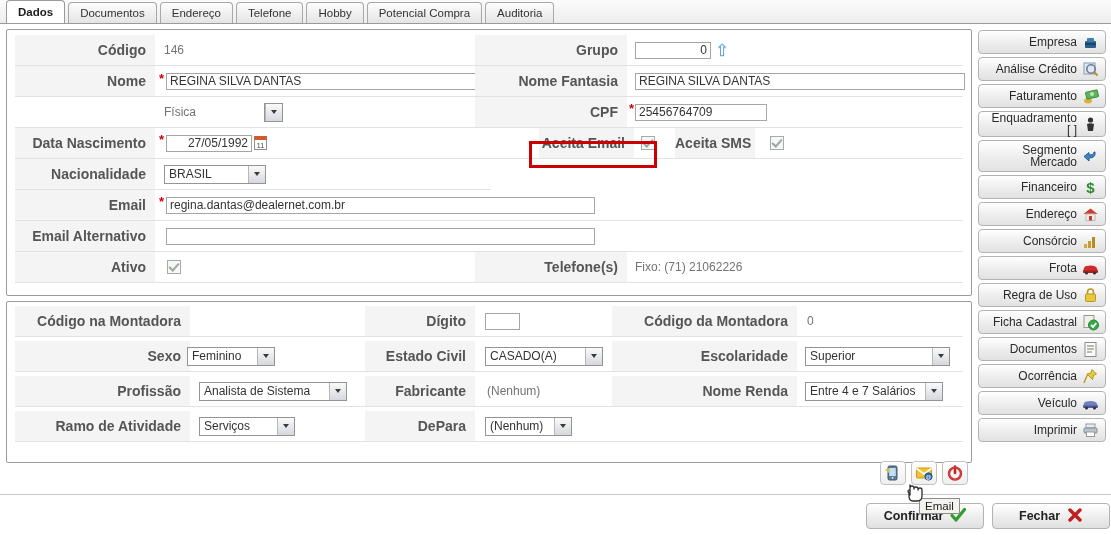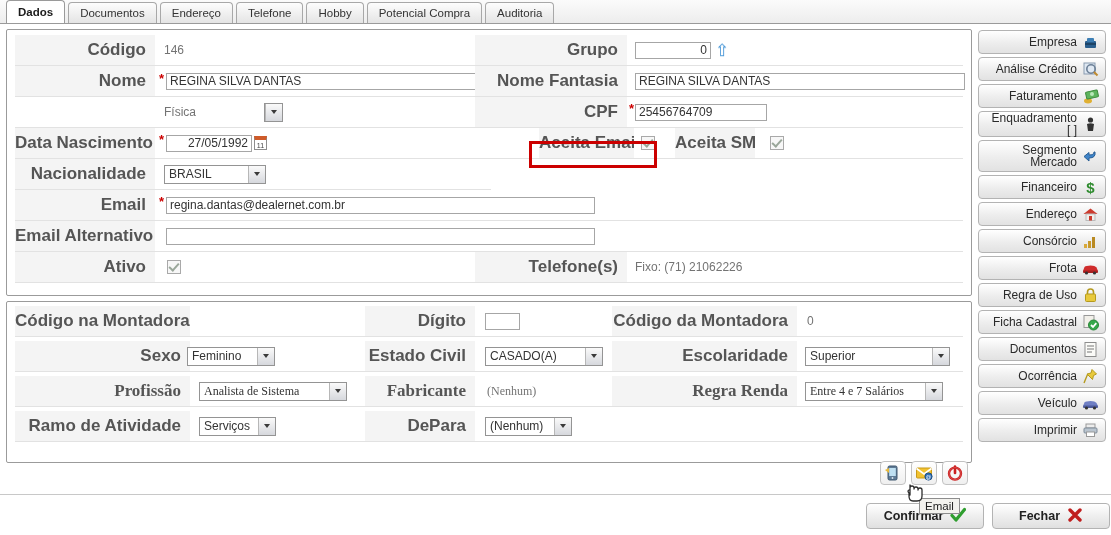--- a/index.html
+++ b/index.html
@@ -48,21 +48,21 @@
 
   .row { position: absolute; left: 0; width: 100%; height: 31px; }
   .rowline {
     position: absolute; left: 8px; right: 8px; bottom: 0;
     height: 1px; background: #e2e2e2;
   }
 
   .lbl {
     position: absolute; height: 30px; line-height: 30px;
     text-align: right; padding-right: 9px;
-    font-size: 17px; font-weight: bold; color: #555;
+    font-size: 14px; font-weight: bold; color: #555;
     background: #f4f4f4;
     white-space: nowrap; overflow: hidden;
   }
   .val {
     position: absolute; height: 30px; line-height: 30px;
     font-size: 12px; color: #555;
     display: flex; align-items: center;
   }
   .ro { color: #737373; font-size: 12px; }
   .req {
@@ -351,44 +351,44 @@
         <div class="lbl" style="left:605px; width:185px;">Escolaridade</div>
         <div class="val" style="left:798px;">
           <span class="sel" style="width:145px;">
             <span class="selv">Superior</span>
             <span class="arr"></span>
           </span>
         </div>
         <div class="rowline"></div>
       </div>
 
-      <div class="row" style="top:74px;font-family:Liberation Serif, serif;">
+      <div class="row" style="top:74px;">
         <div class="lbl" style="left:8px; width:175px;">Profissão</div>
         <div class="val" style="left:192px;">
           <span class="sel" style="width:148px;">
             <span class="selv">Analista de Sistema</span>
             <span class="arr"></span>
           </span>
         </div>
         <div class="lbl" style="left:358px; width:110px;">Fabricante</div>
         <div class="val ro" style="left:480px;">(Nenhum)</div>
-        <div class="lbl" style="left:605px; width:185px;">Regra Renda</div>
+        <div class="lbl" style="left:605px; width:185px;">Nome Renda</div>
         <div class="val" style="left:798px;">
           <span class="sel" style="width:138px;">
             <span class="selv">Entre 4 e 7 Salários</span>
             <span class="arr"></span>
           </span>
         </div>
         <div class="rowline"></div>
       </div>
 
       <div class="row" style="top:109px;">
         <div class="lbl" style="left:8px; width:175px;">Ramo de Atividade</div>
         <div class="val" style="left:192px;">
-          <span class="sel" style="width:77px;text-align:right;">
+          <span class="sel" style="width:96px;text-align:right;">
             <span class="selv">Serviços</span>
             <span class="arr"></span>
           </span>
         </div>
         <div class="lbl" style="left:358px; width:110px;">DePara</div>
         <div class="val" style="left:478px;">
           <span class="sel" style="width:87px;">
             <span class="selv">(Nenhum)</span>
             <span class="arr"></span>
           </span>

